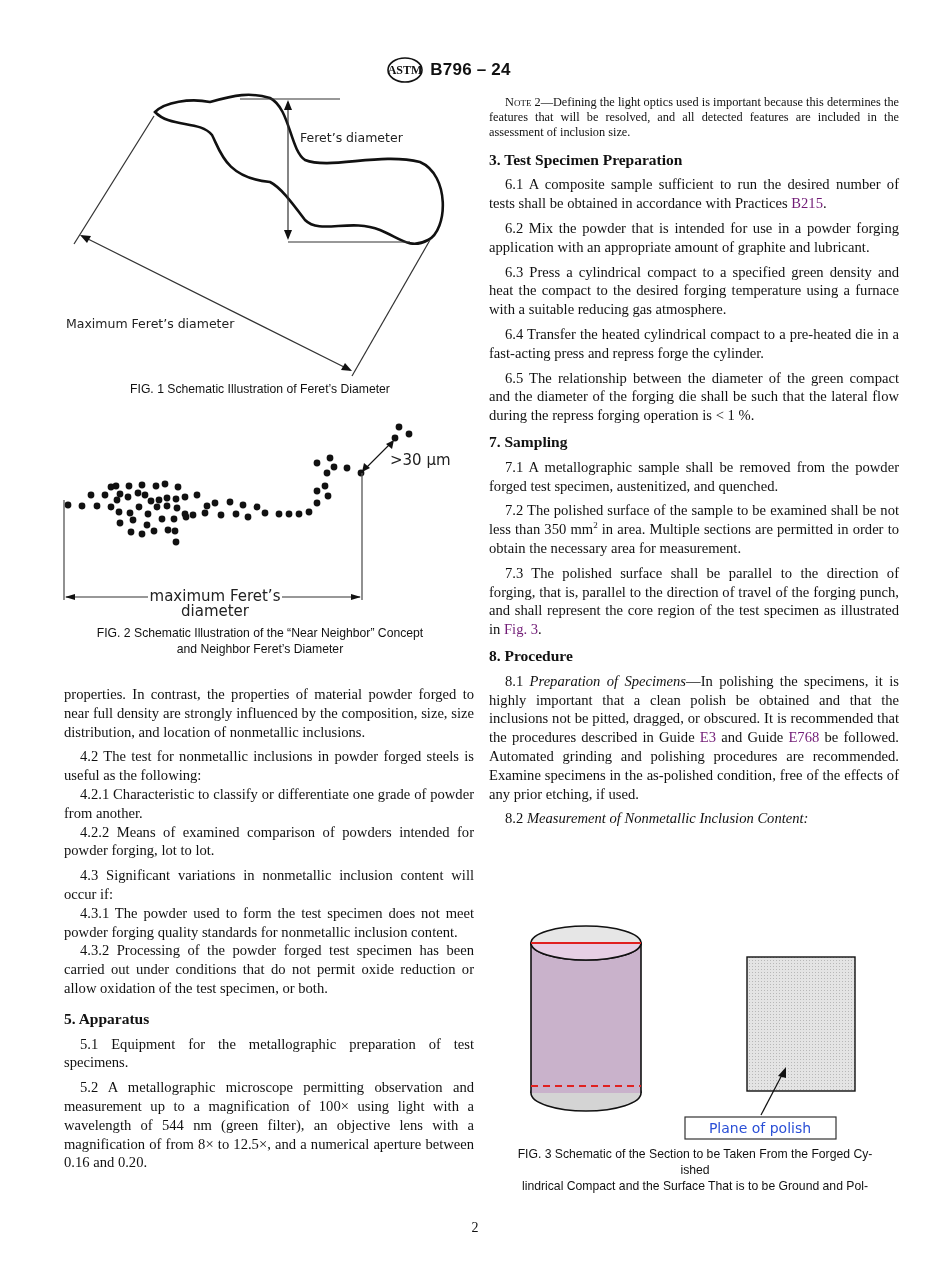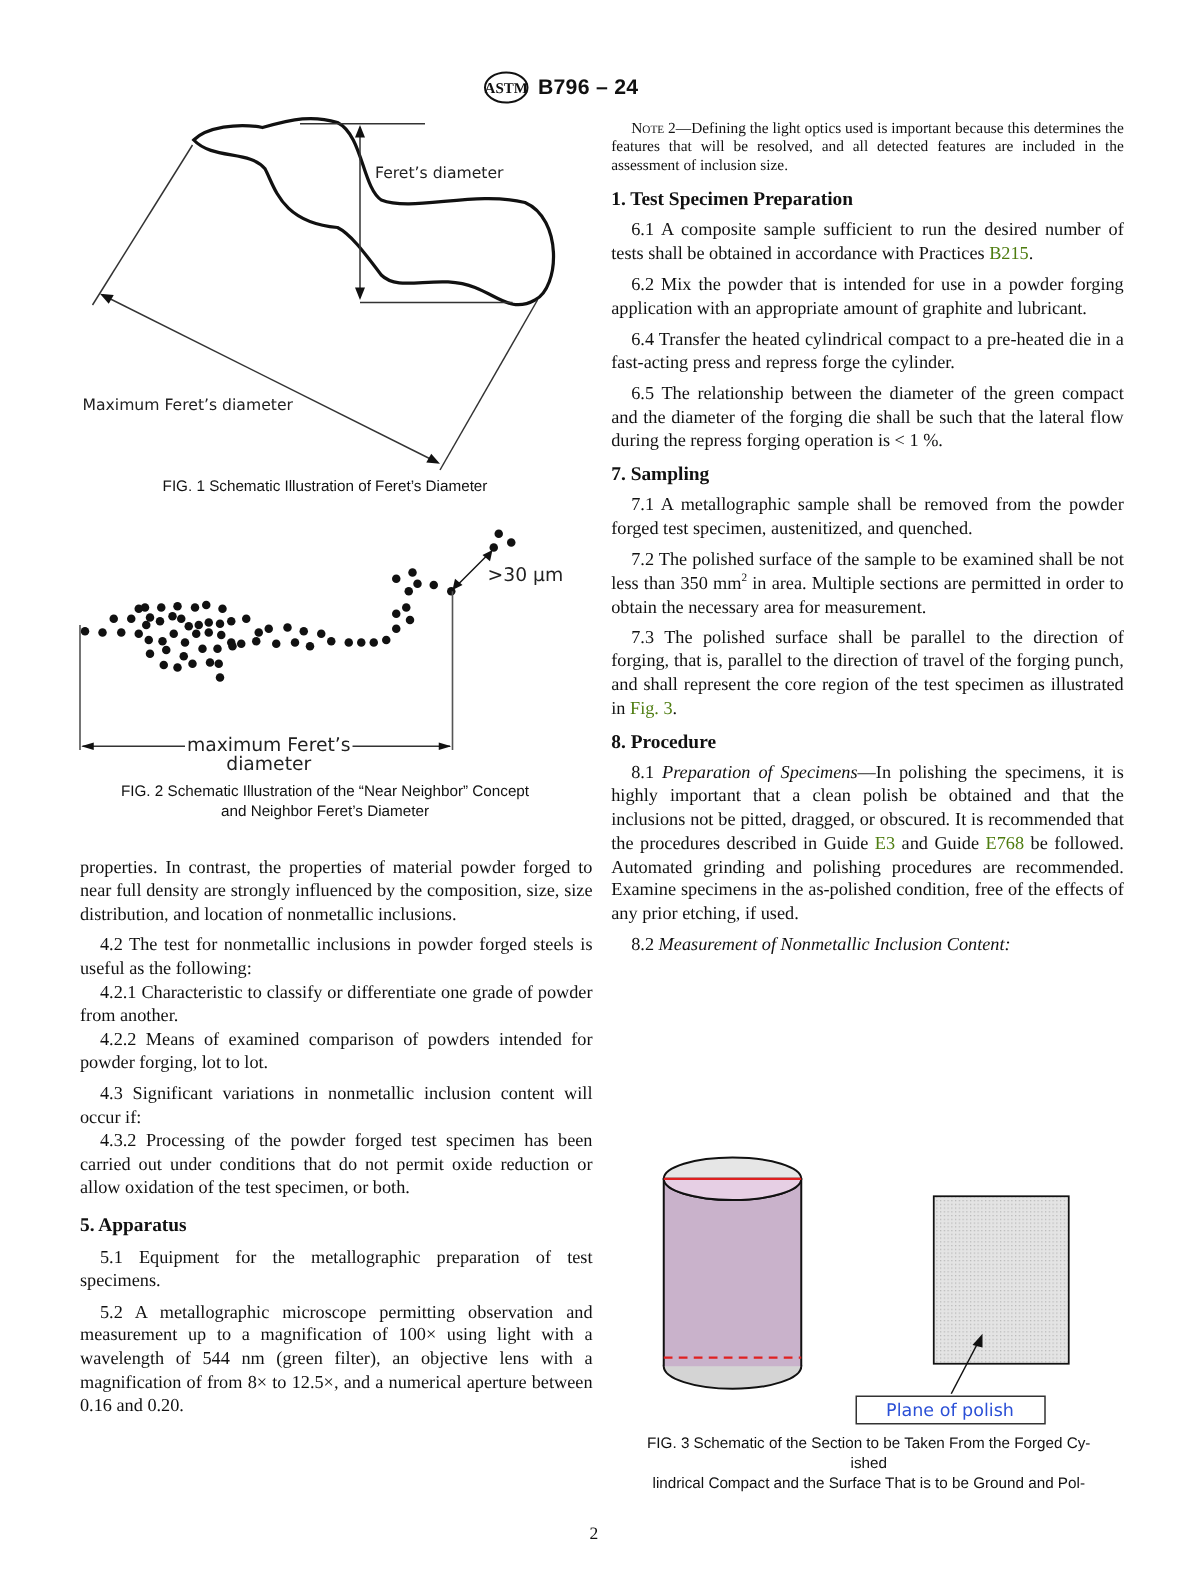--- a/index.html
+++ b/index.html
@@ -8,21 +8,21 @@
   .abs { position:absolute; }
   .header { left:0; top:56px; width:897px; height:28px; display:flex; justify-content:center; align-items:center; gap:6px; }
   .header .title { font-family:"Liberation Sans", sans-serif; font-weight:bold; font-size:17px; letter-spacing:0.2px; }
   .col { font-size:14.6px; line-height:18.8px; text-align:justify; }
   .col p { margin:0; }
   .para { text-indent:16px; margin-bottom:6px !important; }
   .para.tight { margin-bottom:0 !important; }
   .note { font-size:12.3px; line-height:15.2px; text-indent:16px; text-align:justify; }
   .sc { font-variant:small-caps; }
   .h { font-weight:bold; font-size:15.5px; margin:8px 0 6px 0 !important; }
-  .link { color:#4d7c0f; }
+  .link { color:#701a75; }
   .cap { font-family:"Liberation Sans", sans-serif; font-weight:normal; font-size:12.2px; line-height:16px; text-align:center; }
   .fig-label { font-family:"DejaVu Sans", sans-serif; font-size:12.5px; fill:#222; }
   .pagenum { left:0; width:950px; top:1220px; text-align:center; font-size:14px; }
   sup { font-size:9px; line-height:0; }
 </style>
 </head>
 <body>
 
 <div class="abs header">
   <svg width="38" height="30" viewBox="0 0 38 30">
@@ -155,31 +155,33 @@
   <div>FIG. 2  Schematic Illustration of the “Near Neighbor” Concept</div>
   <div>and Neighbor Feret’s Diameter</div>
 </div>
 
 <div class="abs col" style="left:64px;top:685px;width:410px;">
   <p class="para" style="text-indent:0">properties. In contrast, the properties of material powder forged to near full density are strongly influenced by the composition, size, size distribution, and location of nonmetallic inclusions.</p>
   <p class="para tight">4.2 The test for nonmetallic inclusions in powder forged steels is useful as the following:</p>
   <p class="para tight">4.2.1 Characteristic to classify or differentiate one grade of powder from another.</p>
   <p class="para">4.2.2 Means of examined comparison of powders intended for powder forging, lot to lot.</p>
   <p class="para tight">4.3 Significant variations in nonmetallic inclusion content will occur if:</p>
+  <p class="para tight">4.3.1 The powder used to form the test specimen does not meet powder forging quality standards for nonmetallic inclusion content.</p>
   <p class="para">4.3.2 Processing of the powder forged test specimen has been carried out under conditions that do not permit oxide reduction or allow oxidation of the test specimen, or both.</p>
   <p class="h" style="margin-top:12px !important">5.  Apparatus</p>
   <p class="para">5.1 Equipment for the metallographic preparation of test specimens.</p>
   <p class="para">5.2 A metallographic microscope permitting observation and measurement up to a magnification of 100× using light with a wavelength of 544 nm (green filter), an objective lens with a magnification of from 8× to 12.5×, and a numerical aperture between 0.16 and 0.20.</p>
 </div>
 
 <div class="abs col" style="left:489px;top:95px;width:410px;">
   <p class="note"><span class="sc">Note 2</span><span>—Defining the light optics used is important because this determines the features that will be resolved, and all detected features are included in the assessment of inclusion size.</span></p>
-  <p class="h" style="margin-top:10px !important">1.  Test Specimen Preparation</p>
+  <p class="h" style="margin-top:10px !important">3.  Test Specimen Preparation</p>
   <p class="para"><span>6.1 A composite sample sufficient to run the desired number of tests shall be obtained in accordance with Practices </span><span class="link">B215</span><span>.</span></p>
   <p class="para">6.2 Mix the powder that is intended for use in a powder forging application with an appropriate amount of graphite and lubricant.</p>
+  <p class="para">6.3 Press a cylindrical compact to a specified green density and heat the compact to the desired forging temperature using a furnace with a suitable reducing gas atmosphere.</p>
   <p class="para">6.4 Transfer the heated cylindrical compact to a pre-heated die in a fast-acting press and repress forge the cylinder.</p>
   <p class="para">6.5 The relationship between the diameter of the green compact and the diameter of the forging die shall be such that the lateral flow during the repress forging operation is &lt; 1 %.</p>
   <p class="h">7.  Sampling</p>
   <p class="para">7.1 A metallographic sample shall be removed from the powder forged test specimen, austenitized, and quenched.</p>
   <p class="para"><span>7.2 The polished surface of the sample to be examined shall be not less than 350 mm</span><sup>2</sup><span> in area. Multiple sections are permitted in order to obtain the necessary area for measurement.</span></p>
   <p class="para"><span>7.3 The polished surface shall be parallel to the direction of forging, that is, parallel to the direction of travel of the forging punch, and shall represent the core region of the test specimen as illustrated in </span><span class="link">Fig. 3</span><span>.</span></p>
   <p class="h">8.  Procedure</p>
   <p class="para"><span>8.1 </span><i>Preparation of Specimens</i><span>—In polishing the specimens, it is highly important that a clean polish be obtained and that the inclusions not be pitted, dragged, or obscured. It is recommended that the procedures described in Guide </span><span class="link">E3</span><span> and Guide </span><span class="link">E768</span><span> be followed. Automated grinding and polishing procedures are recommended. Examine specimens in the as-polished condition, free of the effects of any prior etching, if used.</span></p>
   <p class="para"><span>8.2 </span><i>Measurement of Nonmetallic Inclusion Content:</i></p>
 </div>

